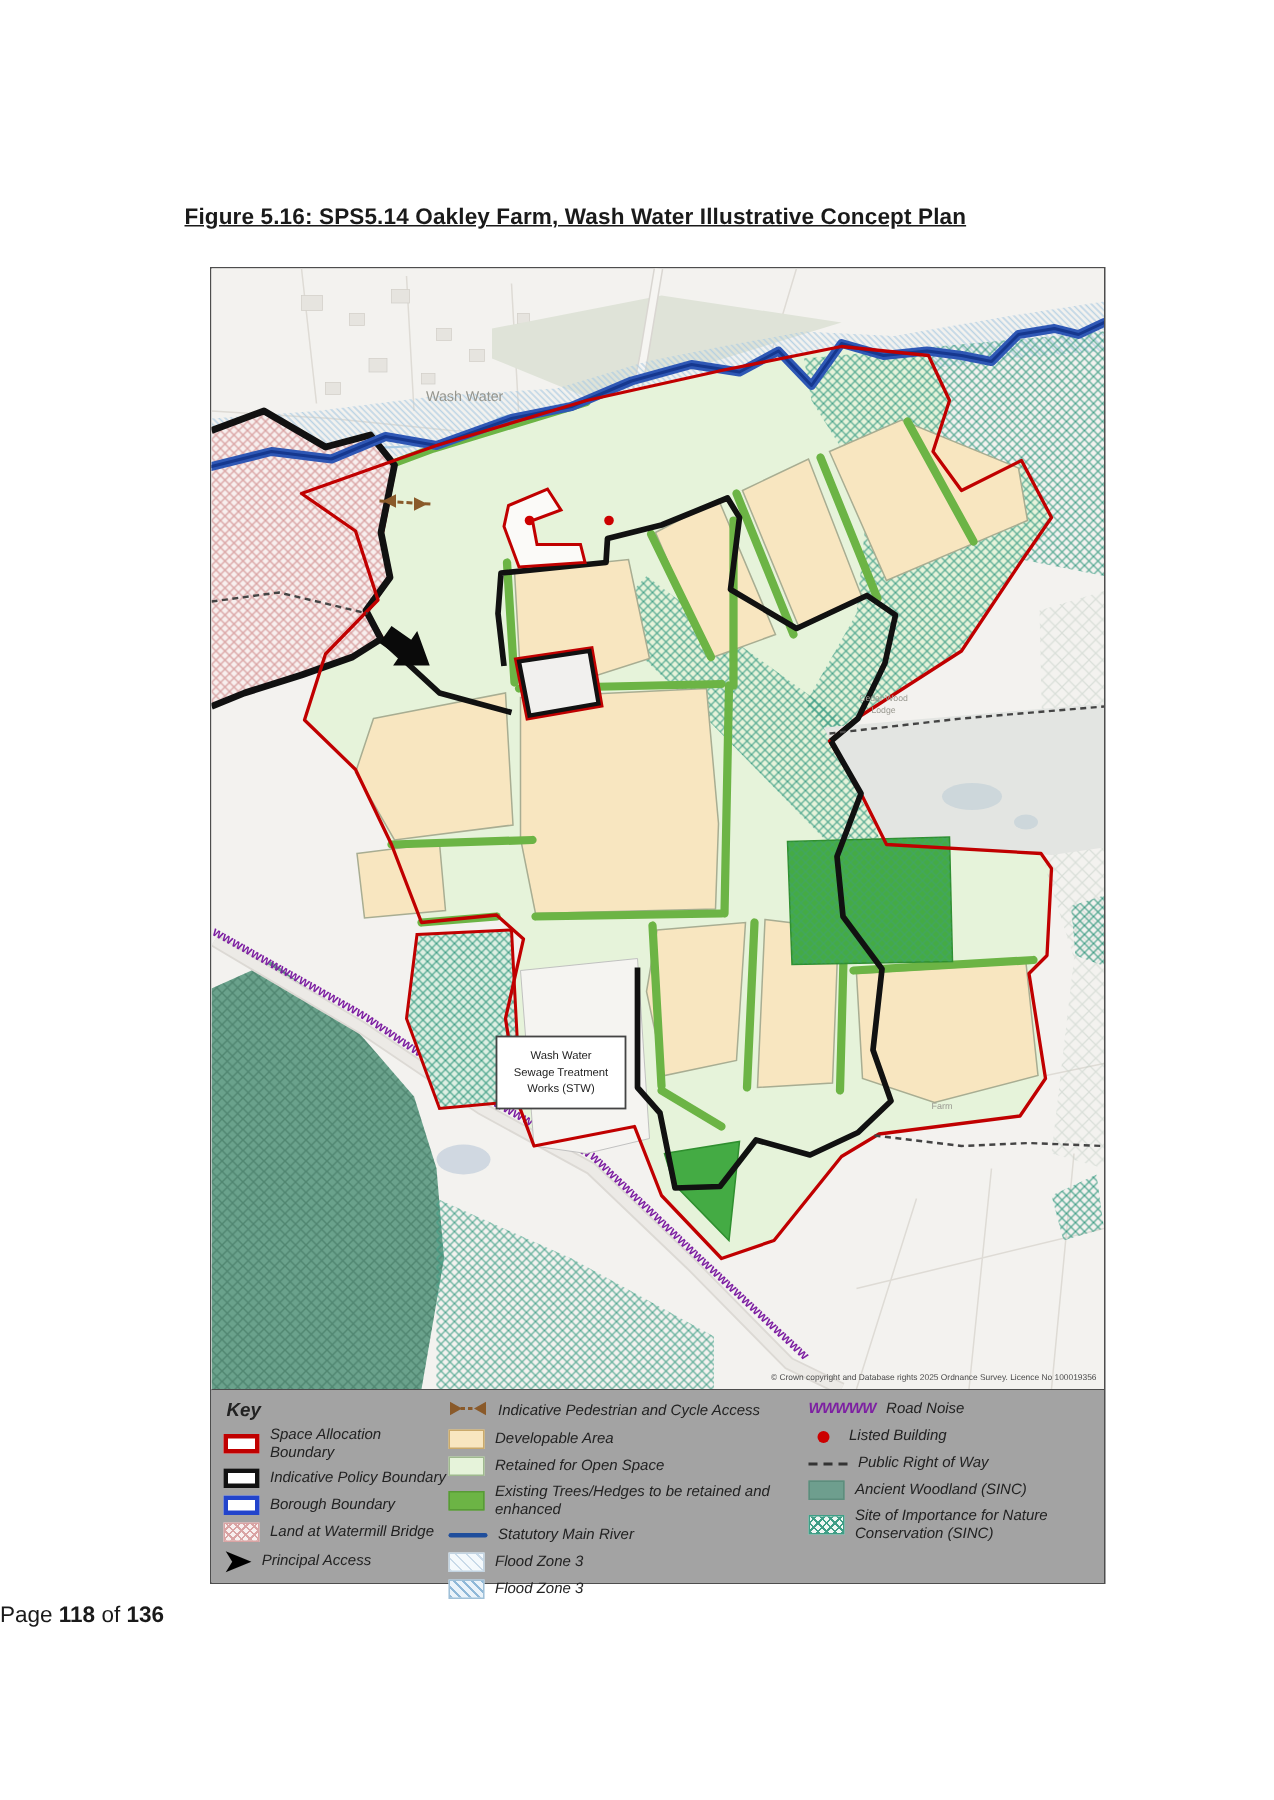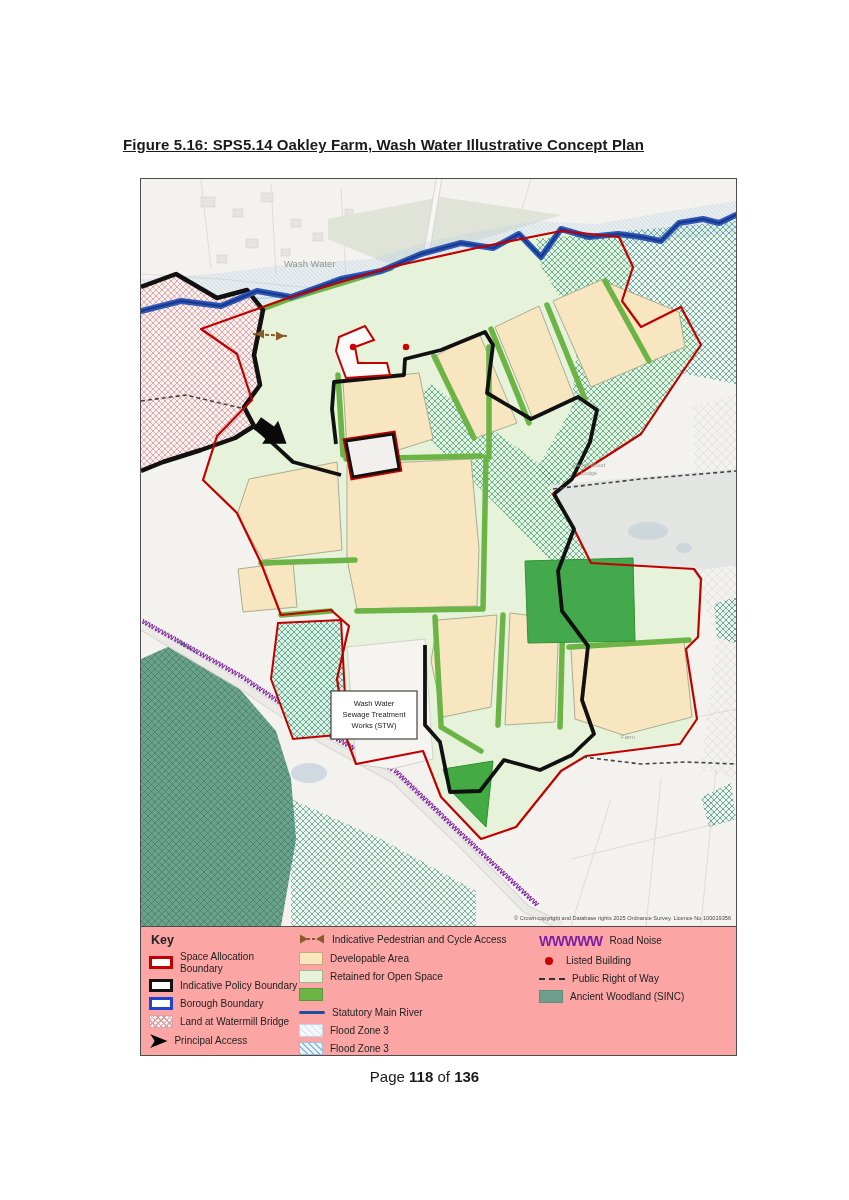--- a/index.html
+++ b/index.html
@@ -10,21 +10,21 @@
   .page-title{
     position:absolute;left:123px;top:136px;font-size:15px;font-weight:bold;
     text-decoration:underline;letter-spacing:.1px;text-align:center;
   }
   .figure-wrap{
     position:absolute;left:140px;top:178px;width:595px;border:1.5px solid #4d4d4d;background:#fff;
   }
   .map-area{width:595px;height:747px;border-bottom:1.5px solid #4d4d4d;position:relative;background:#f3f2ef;}
   .map-area svg{display:block;}
   
-  .key-area{position:relative;width:595px;height:128px;background:#fca5a5;font-size:10px;color:#222;}
+  .key-area{position:relative;width:595px;height:128px;background:#a3a3a3;font-size:10px;color:#222;font-style:italic;}
   .key-heading{position:absolute;left:10px;top:6px;font-size:12.5px;font-weight:bold;}
   .kcol{position:absolute;top:6px;}
   .kcol1{left:8px;top:24px;width:150px;}
   .kcol2{left:158px;top:6px;width:240px;}
   .kcol3{left:398px;top:6px;width:195px;}
   .krow{display:flex;align-items:center;margin-bottom:5px;min-height:13px;}
   .ksw{flex:0 0 auto;margin-right:7px;}
   .klabel{line-height:1.15;}
   .box{width:24px;height:13px;background:#fff;box-sizing:border-box;}
   .b-red{border:3px solid #c00000;}
@@ -56,24 +56,24 @@
     border:1px solid #c3d4e2;
     background:repeating-linear-gradient(45deg,#c9dae8 0 1px,transparent 1px 5px),#f4f9fc;
   }
   .f-fz3{
     border:1px solid #9fc0d8;
     background:repeating-linear-gradient(45deg,#8fb8d8 0 1.4px,transparent 1.4px 4.4px),#eaf3fa;
   }
   .riverline{width:26px;height:3.5px;background:#1f4e9c;border-radius:2px;}
   .prowline{width:26px;height:0;border-top:2.5px dashed #333;}
   .reddot{width:8px;height:8px;border-radius:50%;background:#cc0000;margin-left:6px;}
-  .wglyph{color:#7d1fa2;font-weight:bold;font-size:14px;letter-spacing:-.5px;}
+  .wglyph{color:#7d1fa2;font-weight:bold;font-size:10px;letter-spacing:-.5px;}
   .bigarrow{font-size:22px;line-height:13px;color:#000;transform:scaleX(1.15);display:inline-block;}
   
-  .footer{position:absolute;left:0;top:1068px;width:849px;text-align:center;font-size:15px;}
+  .footer{position:absolute;left:0;top:1068px;width:849px;font-size:15px;}
   .footer b{font-weight:bold;}
 </style>
 </head>
 <body>
 
 <div class="page-title">Figure 5.16: SPS5.14 Oakley Farm, Wash Water Illustrative Concept Plan</div>
 
 <div class="figure-wrap">
   <div class="map-area">
     <svg width="595" height="747" viewBox="0 0 595 747">
@@ -289,20 +289,21 @@
       <div class="krow">
         <span class="ksw box f-tan"></span>
         <span class="klabel">Developable Area</span>
       </div>
       <div class="krow">
         <span class="ksw box f-ltgreen"></span>
         <span class="klabel">Retained for Open Space</span>
       </div>
       <div class="krow">
         <span class="ksw box f-green"></span>
+        <span class="klabel">Existing Trees/Hedges to be retained and enhanced</span>
       </div>
       <div class="krow">
         <span class="ksw riverline"></span>
         <span class="klabel">Statutory Main River</span>
       </div>
       <div class="krow">
         <span class="ksw box f-fz2"></span>
         <span class="klabel">Flood Zone 3</span>
       </div>
       <div class="krow">
@@ -320,20 +321,24 @@
         <span class="ksw reddot" style="margin-right:13px;"></span>
         <span class="klabel">Listed Building</span>
       </div>
       <div class="krow">
         <span class="ksw prowline"></span>
         <span class="klabel">Public Right of Way</span>
       </div>
       <div class="krow">
         <span class="ksw box f-teal"></span>
         <span class="klabel">Ancient Woodland (SINC)</span>
+      </div>
+      <div class="krow">
+        <span class="ksw box f-sinc"></span>
+        <span class="klabel">Site of Importance for Nature Conservation (SINC)</span>
       </div>
     </div>
   </div>
 </div>
 
 <div class="footer">
   <span>Page</span>
   <b>118</b>
   <span>of</span>
   <b>136</b>

